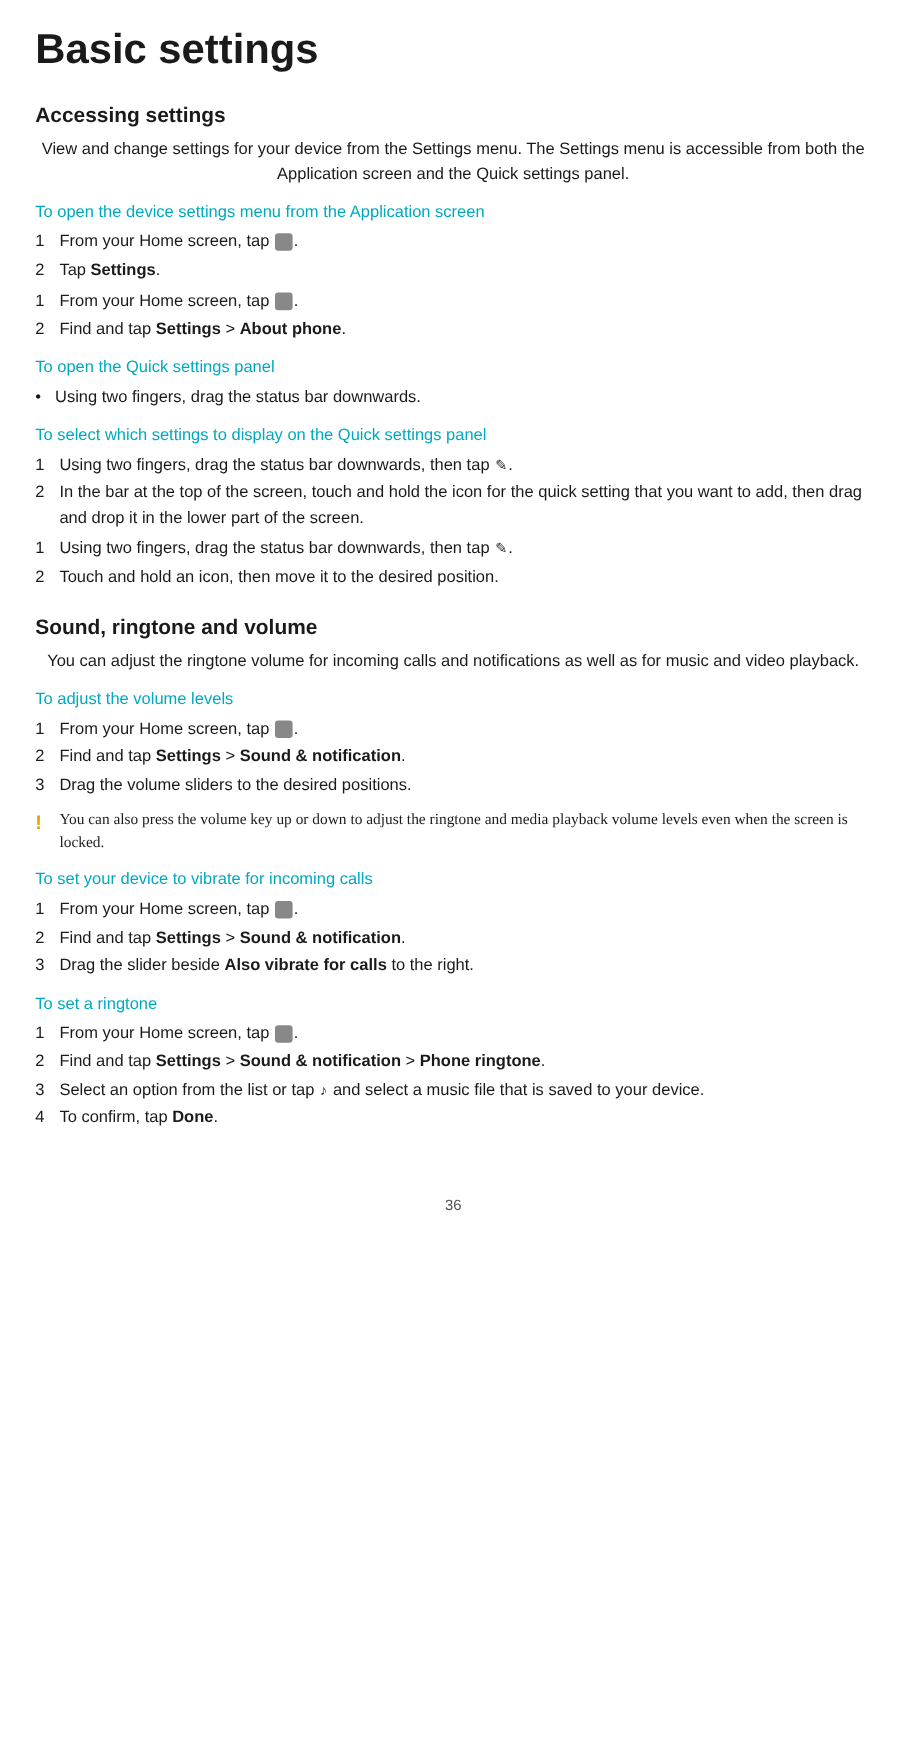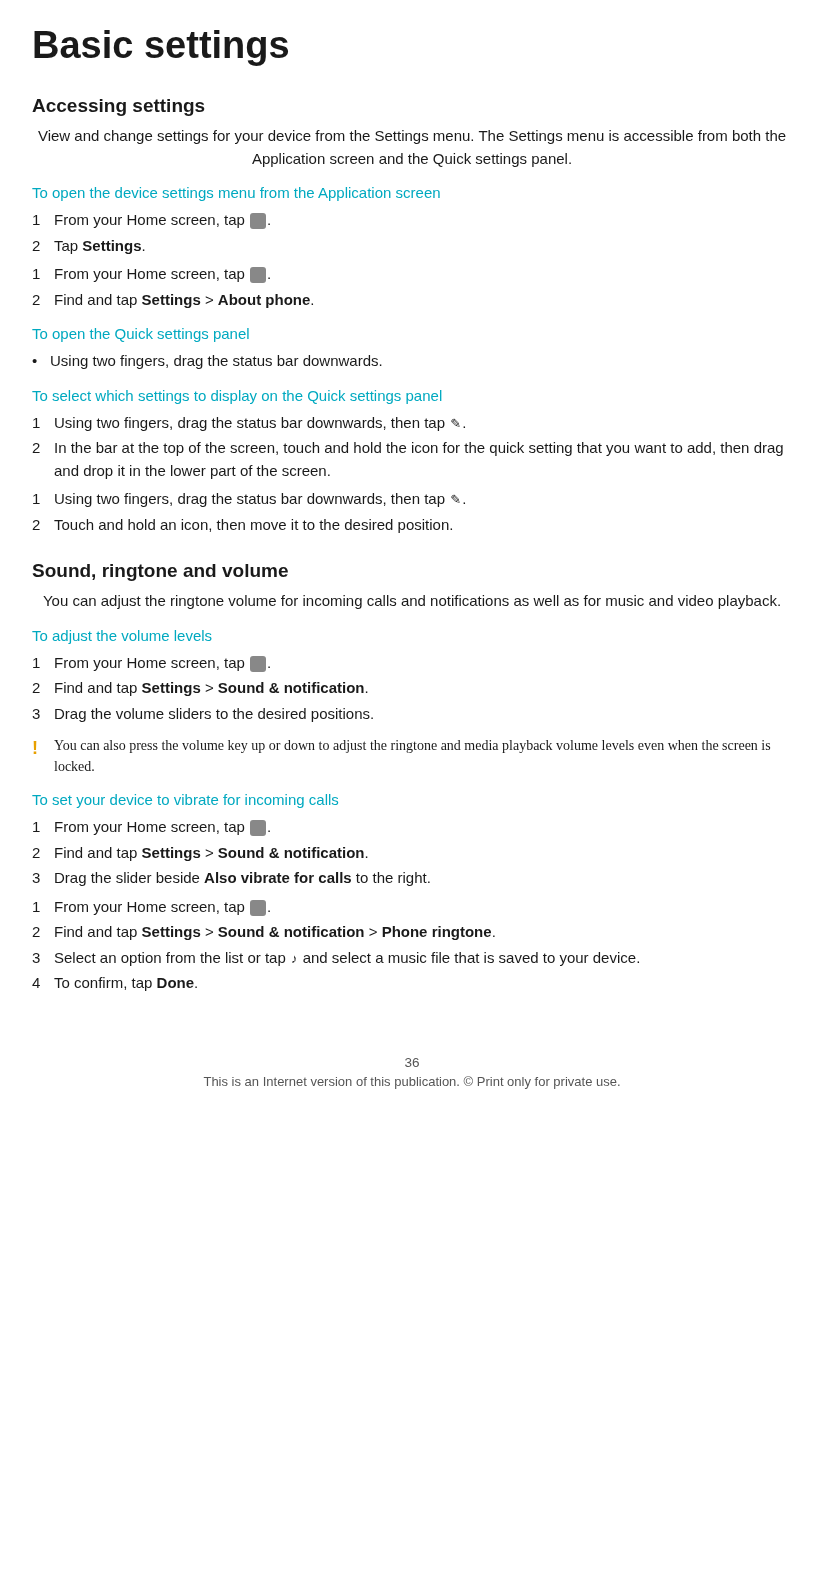--- a/index.html
+++ b/index.html
@@ -245,20 +245,21 @@
         <span class="step-text">Find and tap <span class="bold-text">Settings</span> &gt; <span class="bold-text">Sound &amp; notification</span>.</span>
       </li>
       <li>
         <span class="step-num">3</span>
         <span class="step-text">Drag the slider beside <span class="bold-text">Also vibrate for calls</span> to the right.</span>
       </li>
     </ol>
   </div>
 
   <div class="subsection">
+    <p class="subsection-title">To set a ringtone</p>
     <ol class="step-list">
       <li>
         <span class="step-num">1</span>
         <span class="step-text">From your Home screen, tap <span class="icon-app"></span>.</span>
       </li>
       <li>
         <span class="step-num">2</span>
         <span class="step-text">Find and tap <span class="bold-text">Settings</span> &gt; <span class="bold-text">Sound &amp; notification</span> &gt; <span class="bold-text">Phone ringtone</span>.</span>
       </li>
       <li>
@@ -268,14 +269,13 @@
       <li>
         <span class="step-num">4</span>
         <span class="step-text">To confirm, tap <span class="bold-text">Done</span>.</span>
       </li>
     </ol>
   </div>
 </section>
 
 <div class="page-footer">
   <p class="page-num">36</p>
-  <p>This is an Internet version of this publication. © Print only for private use.</p>
 </div>
 
 </body></html>

